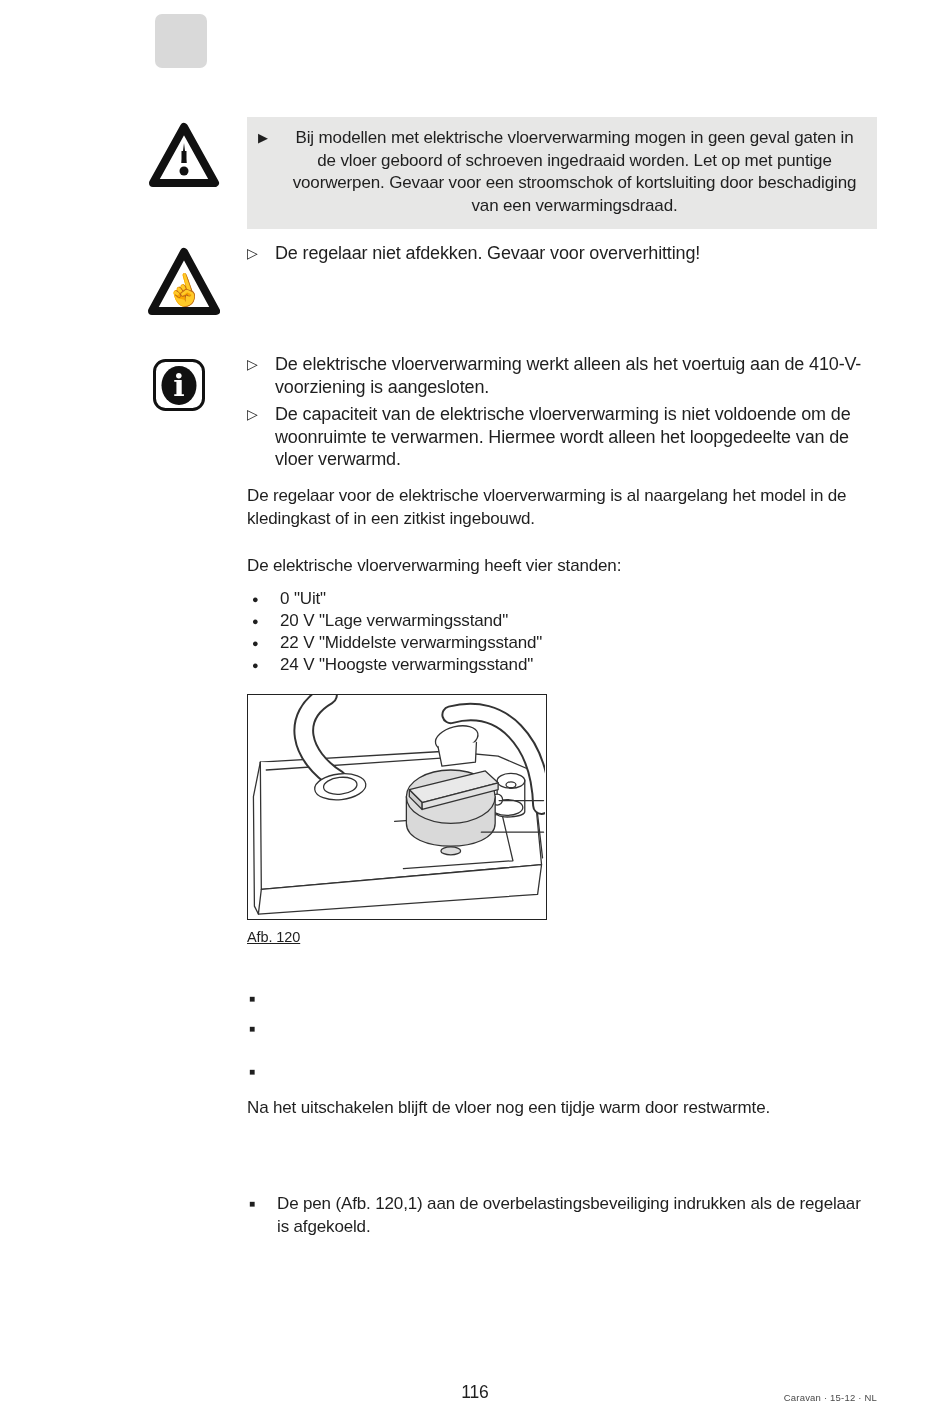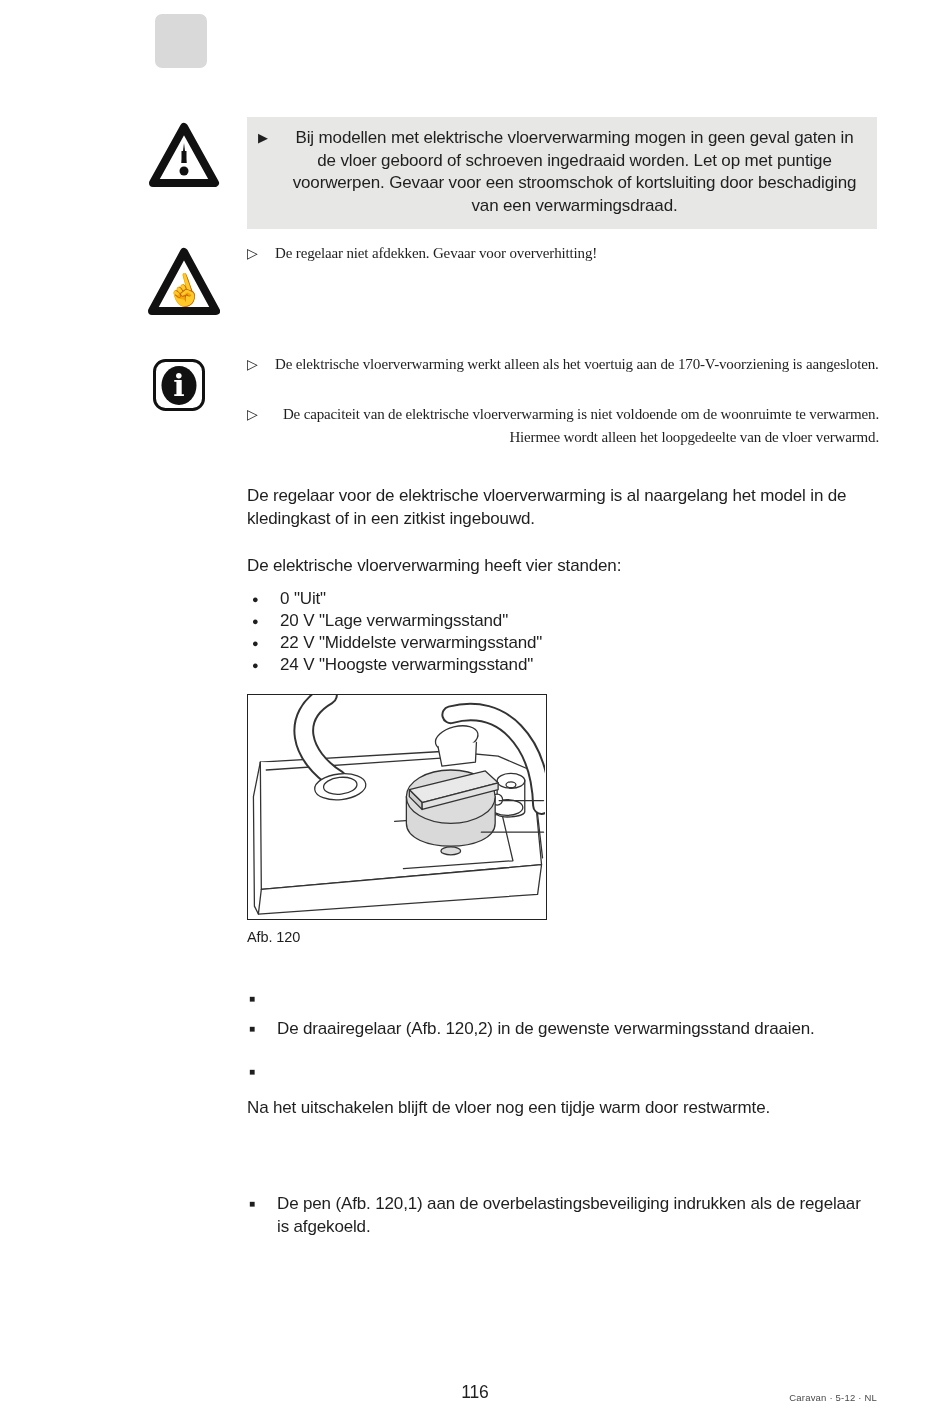--- a/index.html
+++ b/index.html
@@ -17,31 +17,31 @@
     left:247px; top:117px; width:630px; background:#e7e7e6;
     padding:10px 14px 12px 11px; box-sizing:border-box;
   }
   .note-row{display:flex; align-items:flex-start;}
   .marker-col{flex:0 0 28px; font-size:13px; line-height:22.5px; color:#1f1f1f;}
   .marker-col.open{font-size:14px;}
   .note-text{flex:1; font-size:17px; line-height:22.5px; letter-spacing:-0.15px;text-align:center;}
   
   .tri-item{display:flex; align-items:flex-start; position:absolute; left:247px; width:632px;}
   .tri-item .marker-col{flex:0 0 28px;}
-  .body-text{font-size:15px; line-height:22.5px; letter-spacing:-0.15px;font-family:Liberation Serif, serif;}
+  .body-text{font-size:18px; line-height:22.5px; letter-spacing:-0.15px;}
   .para{position:absolute; left:247px; width:632px; font-size:17px; line-height:22.5px; letter-spacing:-0.15px;}
   
   .dot-list{position:absolute; left:247px; top:588px; width:620px;}
   .dot-item{display:flex; align-items:flex-start;}
   .dot-item .dot{flex:0 0 28px; font-size:11px; line-height:22px; padding-left:5px;}
   .dot-item .txt{font-size:17px; line-height:22px; letter-spacing:-0.15px;}
   
   .figure-frame{left:247px; top:694px; width:300px; height:226px; border:1.4px solid #222; box-sizing:border-box; background:#fff;}
   .fig-caption{left:247px; top:928px; width:300px; display:flex; font-size:14.5px; line-height:19px; letter-spacing:-0.1px;}
-  .fig-caption .lbl{flex:0 0 72px;}
+  .fig-caption .lbl{flex:0 0 72px;text-decoration:underline;}
   .fig-caption .cap{width:200px;}
   
   .step{display:flex; align-items:flex-start; position:absolute; left:247px; width:630px;}
   .step .sq{flex:0 0 28px; font-size:10px; line-height:22.5px; padding-left:2px;}
   .step .txt{font-size:17px; line-height:22.5px; letter-spacing:-0.15px;}
   
   .page-number{left:0; top:1382px; width:950px; text-align:center; font-size:17.5px; letter-spacing:-0.2px;}
   .doc-code{left:0; top:1392px; width:877px; text-align:right; font-size:9.5px; color:#4a4a4a; letter-spacing:0.2px;}
   svg{display:block;}
 </style>
@@ -83,25 +83,25 @@
   <div class="abs" style="left:152px; top:358px;">
     <svg width="54" height="54" viewBox="0 0 54 54">
       <rect x="2.5" y="2.5" width="49" height="49" rx="11" fill="#fff" stroke="#111" stroke-width="3"></rect>
       <ellipse cx="27" cy="27.5" rx="17.5" ry="19.5" fill="#111"></ellipse>
       <text x="27" y="38" font-size="30" font-family="'DejaVu Serif', serif" font-weight="bold" text-anchor="middle" fill="#fff">i</text>
     </svg>
   </div>
 
   <div class="tri-item" style="top:353px;">
     <span class="marker-col open">▷</span>
-    <span class="body-text" style="width:604px;">De elektrische vloerverwarming werkt alleen als het voertuig aan de 170-V-voorziening is aangesloten.</span>
+    <span class="body-text" style="width:604px;">De elektrische vloerverwarming werkt alleen als het voertuig aan de 410-V-voorziening is aangesloten.</span>
   </div>
   <div class="tri-item" style="top:403px;">
     <span class="marker-col open">▷</span>
-    <span class="body-text" style="width:604px;text-align:right;">De capaciteit van de elektrische vloerverwarming is niet voldoende om de woonruimte te verwarmen. Hiermee wordt alleen het loopgedeelte van de vloer verwarmd.</span>
+    <span class="body-text" style="width:604px;">De capaciteit van de elektrische vloerverwarming is niet voldoende om de woonruimte te verwarmen. Hiermee wordt alleen het loopgedeelte van de vloer verwarmd.</span>
   </div>
 
   <div class="para" style="top:485px;">De regelaar voor de elektrische vloerverwarming is al naargelang het model in de kledingkast of in een zitkist ingebouwd.</div>
   <div class="para" style="top:555px;">De elektrische vloerverwarming heeft vier standen:</div>
 
   <div class="dot-list">
     <div class="dot-item">
       <span class="dot">●</span>
       <span class="txt">0 "Uit"</span>
     </div>
@@ -164,30 +164,29 @@
 
   <div class="abs fig-caption">
     <span class="lbl">Afb. 120</span>
   </div>
 
   <div class="step" style="top:988px;">
     <span class="sq">■</span>
   </div>
   <div class="step" style="top:1018px;">
     <span class="sq">■</span>
-    <span class="txt">De draairegelaar (Afb. 120,2) in de gewenste verwarmingsstand draaien.</span>
   </div>
 
   <div class="step" style="top:1061px;">
     <span class="sq">■</span>
   </div>
 
   <div class="para" style="top:1097px;">Na het uitschakelen blijft de vloer nog een tijdje warm door restwarmte.</div>
 
   <div class="step" style="top:1193px;">
     <span class="sq">■</span>
     <span class="txt">De pen (Afb. 120,1) aan de overbelastingsbeveiliging indrukken als de regelaar is afgekoeld.</span>
   </div>
 
   <div class="abs page-number">116</div>
-  <div class="abs doc-code">Caravan · 5-12 · NL</div>
+  <div class="abs doc-code">Caravan · 15-12 · NL</div>
 
 </div>
 
 </body></html>

